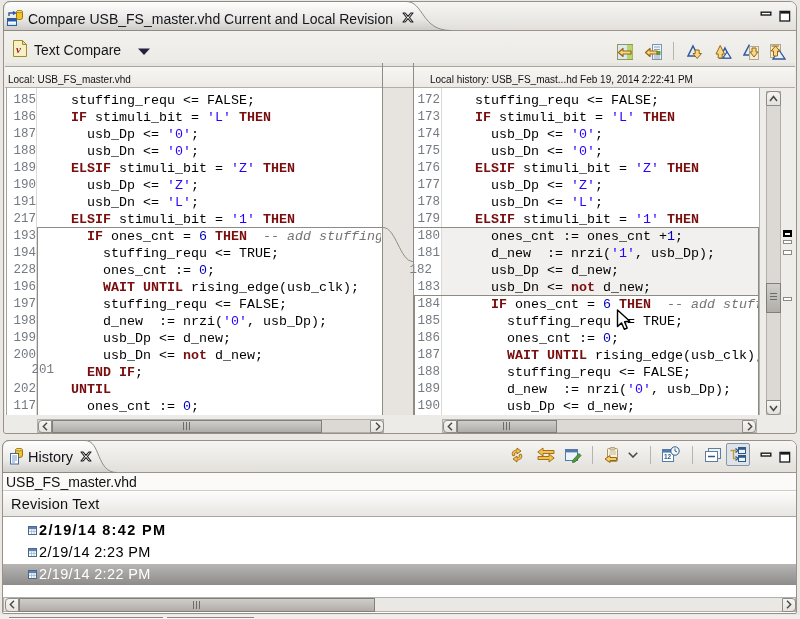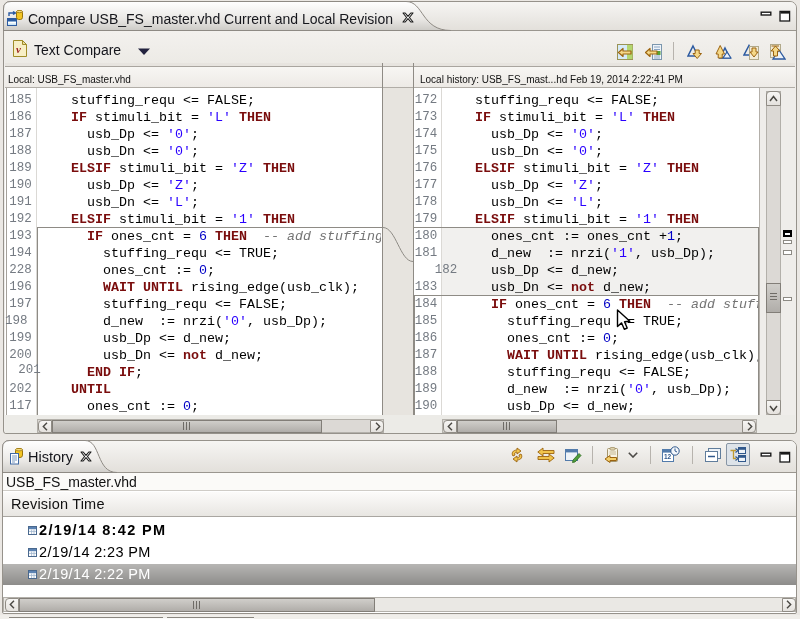--- a/index.html
+++ b/index.html
@@ -1,20 +1,20 @@
 <!DOCTYPE html>
 <html><head><meta charset="utf-8">
 <style>
 * { margin:0; padding:0; box-sizing:border-box; }
 html,body { width:800px; height:619px; overflow:hidden; }
 body { background:#ebe8e4; font-family:"Liberation Sans",sans-serif; position:relative; }
 .abs { position:absolute; }
 
 .cl { position:absolute; height:17px; line-height:17px; font-family:"Liberation Mono",monospace; font-size:13.33px; white-space:pre; color:#000; overflow:hidden; }
-.ln { position:absolute; height:17px; line-height:17px; font-family:"Liberation Mono",monospace; font-size:12.5px; color:#747a82; text-align:center; }
+.ln { position:absolute; height:17px; line-height:17px; font-family:"Liberation Mono",monospace; font-size:12.5px; color:#747a82; text-align:right; }
 .cl b { font-weight:bold; }
 .k { color:#7a0d0d; }
 .s { color:#2a00ff; font-weight:normal !important; }
 .n { color:#0000c6; font-weight:normal !important; }
 .c { color:#747474; font-style:italic; }
 
 .sb-track { position:absolute; background:#dcd9d5; border:1px solid #b3b0aa; }
 .sb-btn  { position:absolute; background:linear-gradient(#f7f6f4,#e4e1dd); border:1px solid #908c85; }
 .sb-thumb { position:absolute; background:linear-gradient(#d0ceca,#b0ada9); border:1px solid #827e78; }
 .hdr { position:absolute; height:21px; line-height:25px; background:linear-gradient(#f7f6f3,#edeae6); border-bottom:1px solid #b1ada7; font-size:10px; color:#111; padding-left:4px; overflow:hidden; white-space:nowrap; }
@@ -104,21 +104,21 @@
  <path d="M1.5,2 L9,2" stroke="#9c6410" stroke-width="1"></path>
 </svg>
 
 <div class="abs" style="left:5px;top:63px;width:790px;height:370px;background:#e7e4df;"></div>
 
 <div class="abs" style="left:5px;top:66px;width:790px;height:1px;background:#a9a59f;"></div>
 
 <div class="hdr" style="left:5px;top:67px;width:377px;padding-left:3px;">Local: USB_FS_master.vhd</div>
 <div class="abs" style="left:383px;top:67px;width:30px;height:21px;background:linear-gradient(#f7f6f3,#edeae6);border-bottom:1px solid #b1ada7;"></div>
 
-<div class="hdr" style="left:413px;top:67px;width:382px;padding-left:7px;">Local history: USB_FS_mast...hd Feb 19, 2014 2:22:41 PM</div>
+<div class="hdr" style="left:413px;top:67px;width:382px;padding-left:17px;">Local history: USB_FS_mast...hd Feb 19, 2014 2:22:41 PM</div>
 
 <div class="abs" style="left:5px;top:88px;width:377px;height:327px;background:#ffffff;"></div>
 <div class="abs" style="left:36px;top:88px;width:1px;height:327px;background:#dbd9d5;"></div>
 <div class="abs" style="left:6px;top:88px;width:1px;height:327px;background:#a5a19b;"></div>
 
 <div class="abs" style="left:382px;top:63px;width:1px;height:356px;background:#8f8b85;"></div>
 
 <div class="abs" style="left:37px;top:227px;width:345px;height:1px;background:#8e8b85;"></div>
 <div class="abs" style="left:37px;top:227px;width:1px;height:188px;background:#8e8b85;"></div>
 
@@ -135,33 +135,33 @@
 <div class="ln" style="left:5px;top:125.5px;width:31.0px">187</div>
 <div class="cl" style="left:39px;top:125.5px;width:342px">      usb_Dp &lt;= <b class="s">'0'</b>;</div>
 <div class="ln" style="left:5px;top:142.5px;width:31.0px">188</div>
 <div class="cl" style="left:39px;top:142.5px;width:342px">      usb_Dn &lt;= <b class="s">'0'</b>;</div>
 <div class="ln" style="left:5px;top:159.5px;width:31.0px">189</div>
 <div class="cl" style="left:39px;top:159.5px;width:342px">    <b class="k">ELSIF</b> stimuli_bit = <b class="s">'Z'</b> <b class="k">THEN</b></div>
 <div class="ln" style="left:5px;top:176.5px;width:31.0px">190</div>
 <div class="cl" style="left:39px;top:176.5px;width:342px">      usb_Dp &lt;= <b class="s">'Z'</b>;</div>
 <div class="ln" style="left:5px;top:193.5px;width:31.0px">191</div>
 <div class="cl" style="left:39px;top:193.5px;width:342px">      usb_Dn &lt;= <b class="s">'L'</b>;</div>
-<div class="ln" style="left:5px;top:210.5px;width:31.0px">192</div>
+<div class="ln" style="left:5px;top:210.5px;width:31.0px">217</div>
 <div class="cl" style="left:39px;top:210.5px;width:342px">    <b class="k">ELSIF</b> stimuli_bit = <b class="s">'1'</b> <b class="k">THEN</b></div>
 <div class="ln" style="left:5px;top:227.5px;width:31.0px">193</div>
 <div class="cl" style="left:39px;top:227.5px;width:342px">      <b class="k">IF</b> ones_cnt = <b class="n">6</b> <b class="k">THEN</b>  <i class="c">-- add stuffing bit</i></div>
 <div class="ln" style="left:5px;top:244.5px;width:31.0px">194</div>
 <div class="cl" style="left:39px;top:244.5px;width:342px">        stuffing_requ &lt;= TRUE;</div>
 <div class="ln" style="left:5px;top:261.5px;width:31.0px">228</div>
 <div class="cl" style="left:39px;top:261.5px;width:342px">        ones_cnt := <b class="n">0</b>;</div>
 <div class="ln" style="left:5px;top:278.5px;width:31.0px">196</div>
 <div class="cl" style="left:39px;top:278.5px;width:342px">        <b class="k">WAIT</b> <b class="k">UNTIL</b> rising_edge(usb_clk);</div>
 <div class="ln" style="left:5px;top:295.5px;width:31.0px">197</div>
 <div class="cl" style="left:39px;top:295.5px;width:342px">        stuffing_requ &lt;= FALSE;</div>
-<div class="ln" style="left:5px;top:312.5px;width:16px">198</div>
+<div class="ln" style="left:5px;top:312.5px;width:31.0px">198</div>
 <div class="cl" style="left:39px;top:312.5px;width:342px">        d_new  := nrzi(<b class="s">'0'</b>, usb_Dp);</div>
 <div class="ln" style="left:5px;top:329.5px;width:31.0px">199</div>
 <div class="cl" style="left:39px;top:329.5px;width:342px">        usb_Dp &lt;= d_new;</div>
 <div class="ln" style="left:5px;top:346.5px;width:31.0px">200</div>
 <div class="cl" style="left:39px;top:346.5px;width:342px">        usb_Dn &lt;= <b class="k">not</b> d_new;</div>
 <div class="ln" style="left:5px;top:362px;width:49px">201</div>
 <div class="cl" style="left:39px;top:363.5px;width:342px">      <b class="k">END</b> <b class="k">IF</b>;</div>
 <div class="ln" style="left:5px;top:380.5px;width:31.0px">202</div>
 <div class="cl" style="left:39px;top:380.5px;width:342px">    <b class="k">UNTIL</b></div>
 <div class="ln" style="left:5px;top:397.5px;width:31.0px">117</div>
@@ -179,21 +179,21 @@
 <div class="ln" style="left:412px;top:176.5px;width:28.0px">177</div>
 <div class="cl" style="left:443px;top:176.5px;width:315px">      usb_Dp &lt;= <b class="s">'Z'</b>;</div>
 <div class="ln" style="left:412px;top:193.5px;width:28.0px">178</div>
 <div class="cl" style="left:443px;top:193.5px;width:315px">      usb_Dn &lt;= <b class="s">'L'</b>;</div>
 <div class="ln" style="left:412px;top:210.5px;width:28.0px">179</div>
 <div class="cl" style="left:443px;top:210.5px;width:315px">    <b class="k">ELSIF</b> stimuli_bit = <b class="s">'1'</b> <b class="k">THEN</b></div>
 <div class="ln" style="left:412px;top:227.5px;width:28.0px">180</div>
 <div class="cl" style="left:443px;top:227.5px;width:315px">      ones_cnt := ones_cnt +<b class="n">1</b>;</div>
 <div class="ln" style="left:412px;top:244.5px;width:28.0px">181</div>
 <div class="cl" style="left:443px;top:244.5px;width:315px">      d_new  := nrzi(<b class="s">'1'</b>, usb_Dp);</div>
-<div class="ln" style="left:432px;top:261.5px;width:28.0px">182</div>
+<div class="ln" style="left:404px;top:261.5px;width:28.0px">182</div>
 <div class="cl" style="left:443px;top:261.5px;width:315px">      usb_Dp &lt;= d_new;</div>
 <div class="ln" style="left:412px;top:278.5px;width:28.0px">183</div>
 <div class="cl" style="left:443px;top:278.5px;width:315px">      usb_Dn &lt;= <b class="k">not</b> d_new;</div>
 <div class="ln" style="left:412px;top:295.5px;width:28.0px">184</div>
 <div class="cl" style="left:443px;top:295.5px;width:315px">      <b class="k">IF</b> ones_cnt = <b class="n">6</b> <b class="k">THEN</b>  <i class="c">-- add stuffing bit</i></div>
 <div class="ln" style="left:412px;top:312.5px;width:28.0px">185</div>
 <div class="cl" style="left:443px;top:312.5px;width:315px">        stuffing_requ &lt;= TRUE;</div>
 <div class="ln" style="left:412px;top:329.5px;width:28.0px">186</div>
 <div class="cl" style="left:443px;top:329.5px;width:315px">        ones_cnt := <b class="n">0</b>;</div>
 <div class="ln" style="left:412px;top:346.5px;width:28.0px">187</div>
@@ -340,21 +340,21 @@
 </svg>
 
 <svg class="abs" style="left:760px;top:451px" width="32" height="13" viewBox="0 0 32 13">
  <rect x="1.2" y="2.2" width="9.6" height="2.8" fill="#fff" stroke="#1a1a1a" stroke-width="1.4"></rect>
  <rect x="20" y="1.4" width="9.6" height="9.6" fill="#fff" stroke="#1a1a1a" stroke-width="1.3"></rect>
  <rect x="20.4" y="2" width="8.8" height="1.6" fill="#1a1a1a"></rect>
 </svg>
 
 <div class="abs" style="left:3px;top:473px;width:793px;height:18px;background:#fbfaf8;border-bottom:1px solid #cfccc7;font-size:14px;color:#111;line-height:19px;padding-left:3px;">USB_FS_master.vhd</div>
 
-<div class="abs" style="left:3px;top:492px;width:793px;height:25px;background:linear-gradient(#fcfbfa,#e8e6e2);border-bottom:1px solid #a9a6a1;font-size:14.5px;color:#111;line-height:25px;padding-left:8px;letter-spacing:0.2px;">Revision Time</div>
+<div class="abs" style="left:3px;top:492px;width:793px;height:25px;background:linear-gradient(#fcfbfa,#e8e6e2);border-bottom:1px solid #a9a6a1;font-size:14.5px;color:#111;line-height:25px;padding-left:8px;letter-spacing:0.2px;">Revision Text</div>
 
 <svg class="abs" style="left:27.5px;top:525.5px" width="9" height="9" viewBox="0 0 9 9">
  <rect x="0.5" y="0.5" width="8" height="8" fill="#ffffff" stroke="#49688e"></rect>
  <rect x="1" y="1" width="7" height="2.2" fill="#5c83b3"></rect>
  <path d="M1,5.4 L8,5.4 M3.6,3.6 L3.6,8 M6,3.6 L6,8" stroke="#9ab1cc" stroke-width="0.8"></path>
 </svg>
 <div class="abs" style="left:39px;top:519px;height:22px;line-height:22px;font-size:14.5px;font-weight:bold;letter-spacing:1.35px;color:#000;">2/19/14 8:42 PM</div>
 <svg class="abs" style="left:27.5px;top:547.5px" width="9" height="9" viewBox="0 0 9 9">
  <rect x="0.5" y="0.5" width="8" height="8" fill="#ffffff" stroke="#49688e"></rect>
  <rect x="1" y="1" width="7" height="2.2" fill="#5c83b3"></rect>

